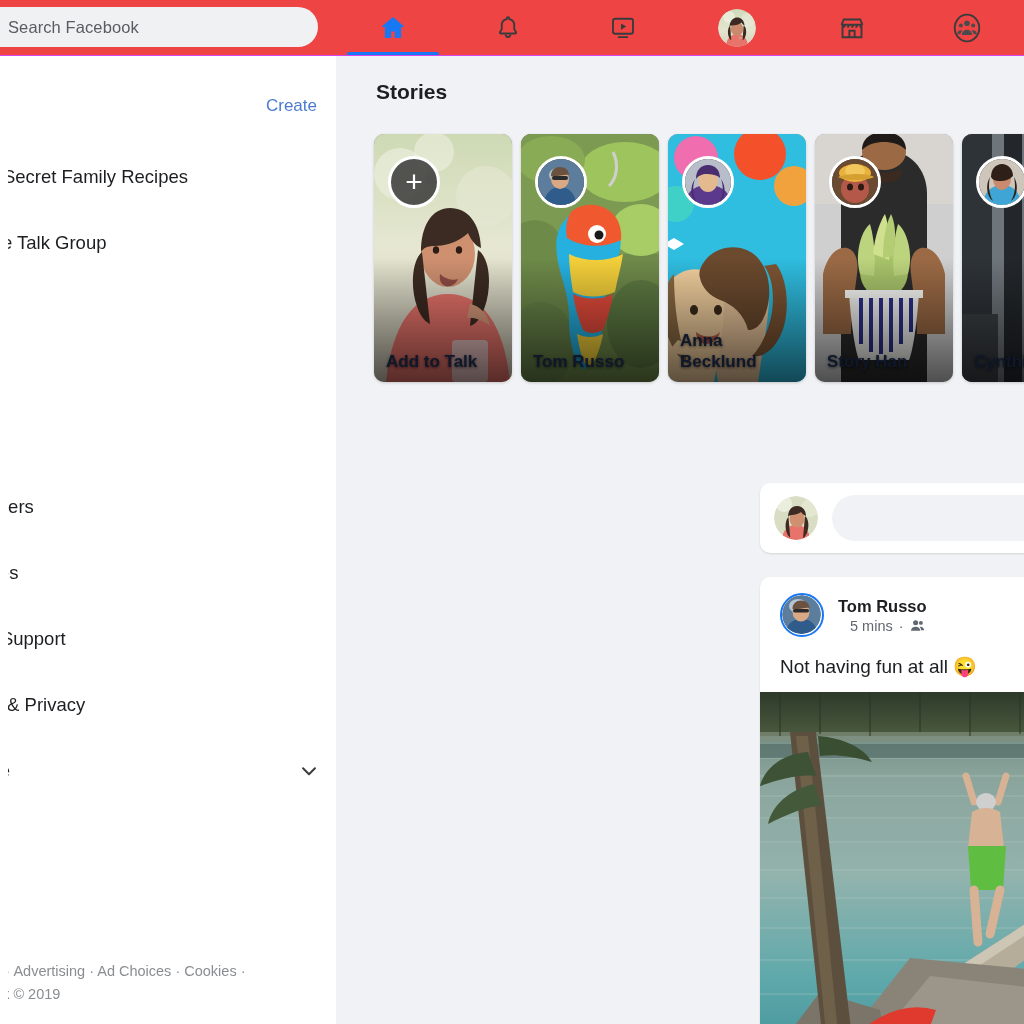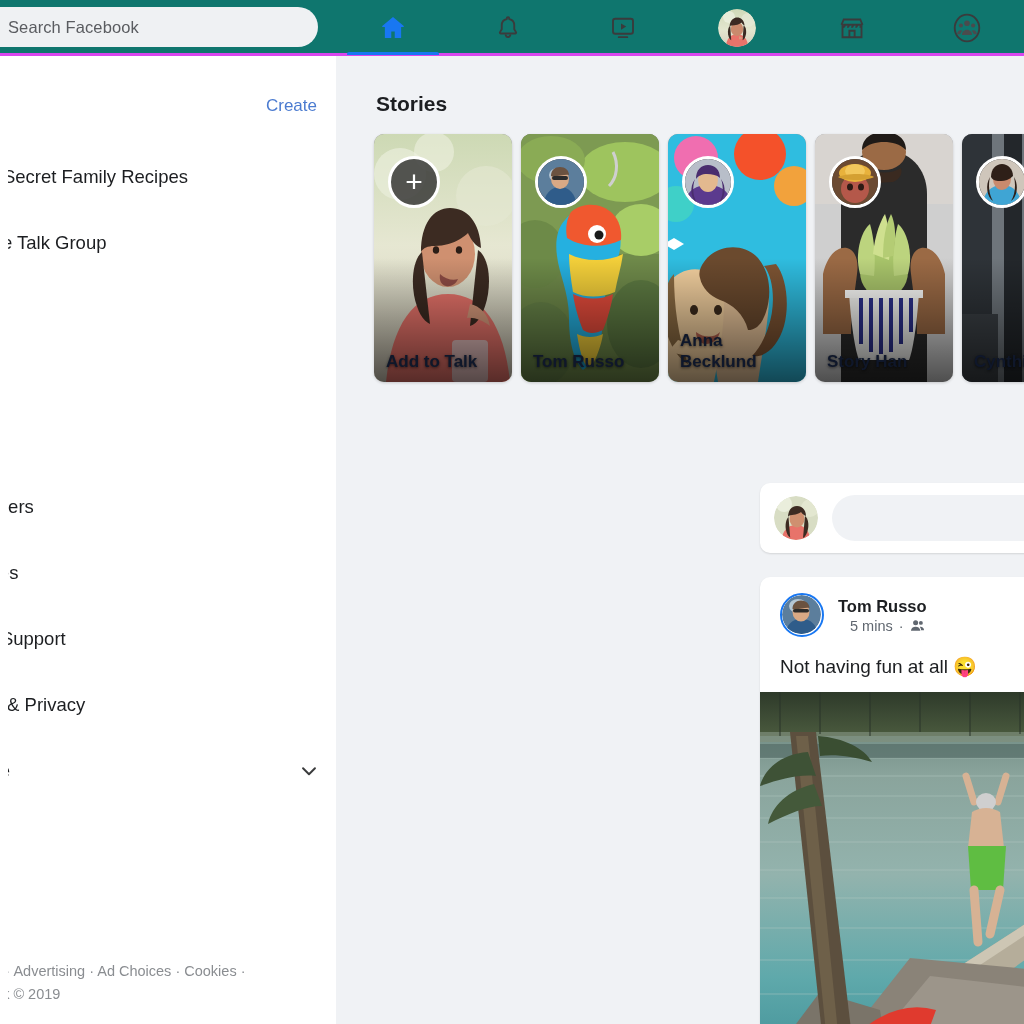--- a/index.html
+++ b/index.html
@@ -7,22 +7,22 @@
     width: 1024px; height: 1024px;
     overflow: hidden;
     font-family: "Liberation Sans", sans-serif;
     background: #ffffff;
   }
   #app { position: relative; width: 1024px; height: 1024px; overflow: hidden; }
 
   
   .topbar {
     position: absolute; top: 0; left: 0; width: 1024px; height: 56px;
-    background: #0f766e;
-    border-bottom: 3px solid #d946ef;
+    background: #ef4444;
+    border-bottom: 1px solid #d946ef;
     display: flex; align-items: center;
     z-index: 30;
   }
   .search-wrap {
     position: absolute; left: -46px; top: 7px;
     width: 364px; height: 40px;
   }
   .search-pill {
     width: 100%; height: 40px; border-radius: 20px;
     background: #eff1f3;
@@ -79,21 +79,21 @@
   }
   .footer div { margin-left: -22px; }
 
   .main {
     position: absolute; left: 336px; top: 56px;
     width: 688px; height: 968px;
     background: #f0f2f5;
     overflow: hidden;
   }
   .stories-title {
-    position: absolute; left: 40px; top: 36px;
+    position: absolute; left: 40px; top: 24px;
     font-size: 21px; font-weight: bold; color: #1c1e21;
   }
   .stories-row {
     position: absolute; left: 38px; top: 78px;
     display: flex; gap: 9px;
   }
   .story {
     position: relative; width: 138px; height: 248px;
     border-radius: 10px; overflow: hidden;
     background: #888; cursor: pointer;

